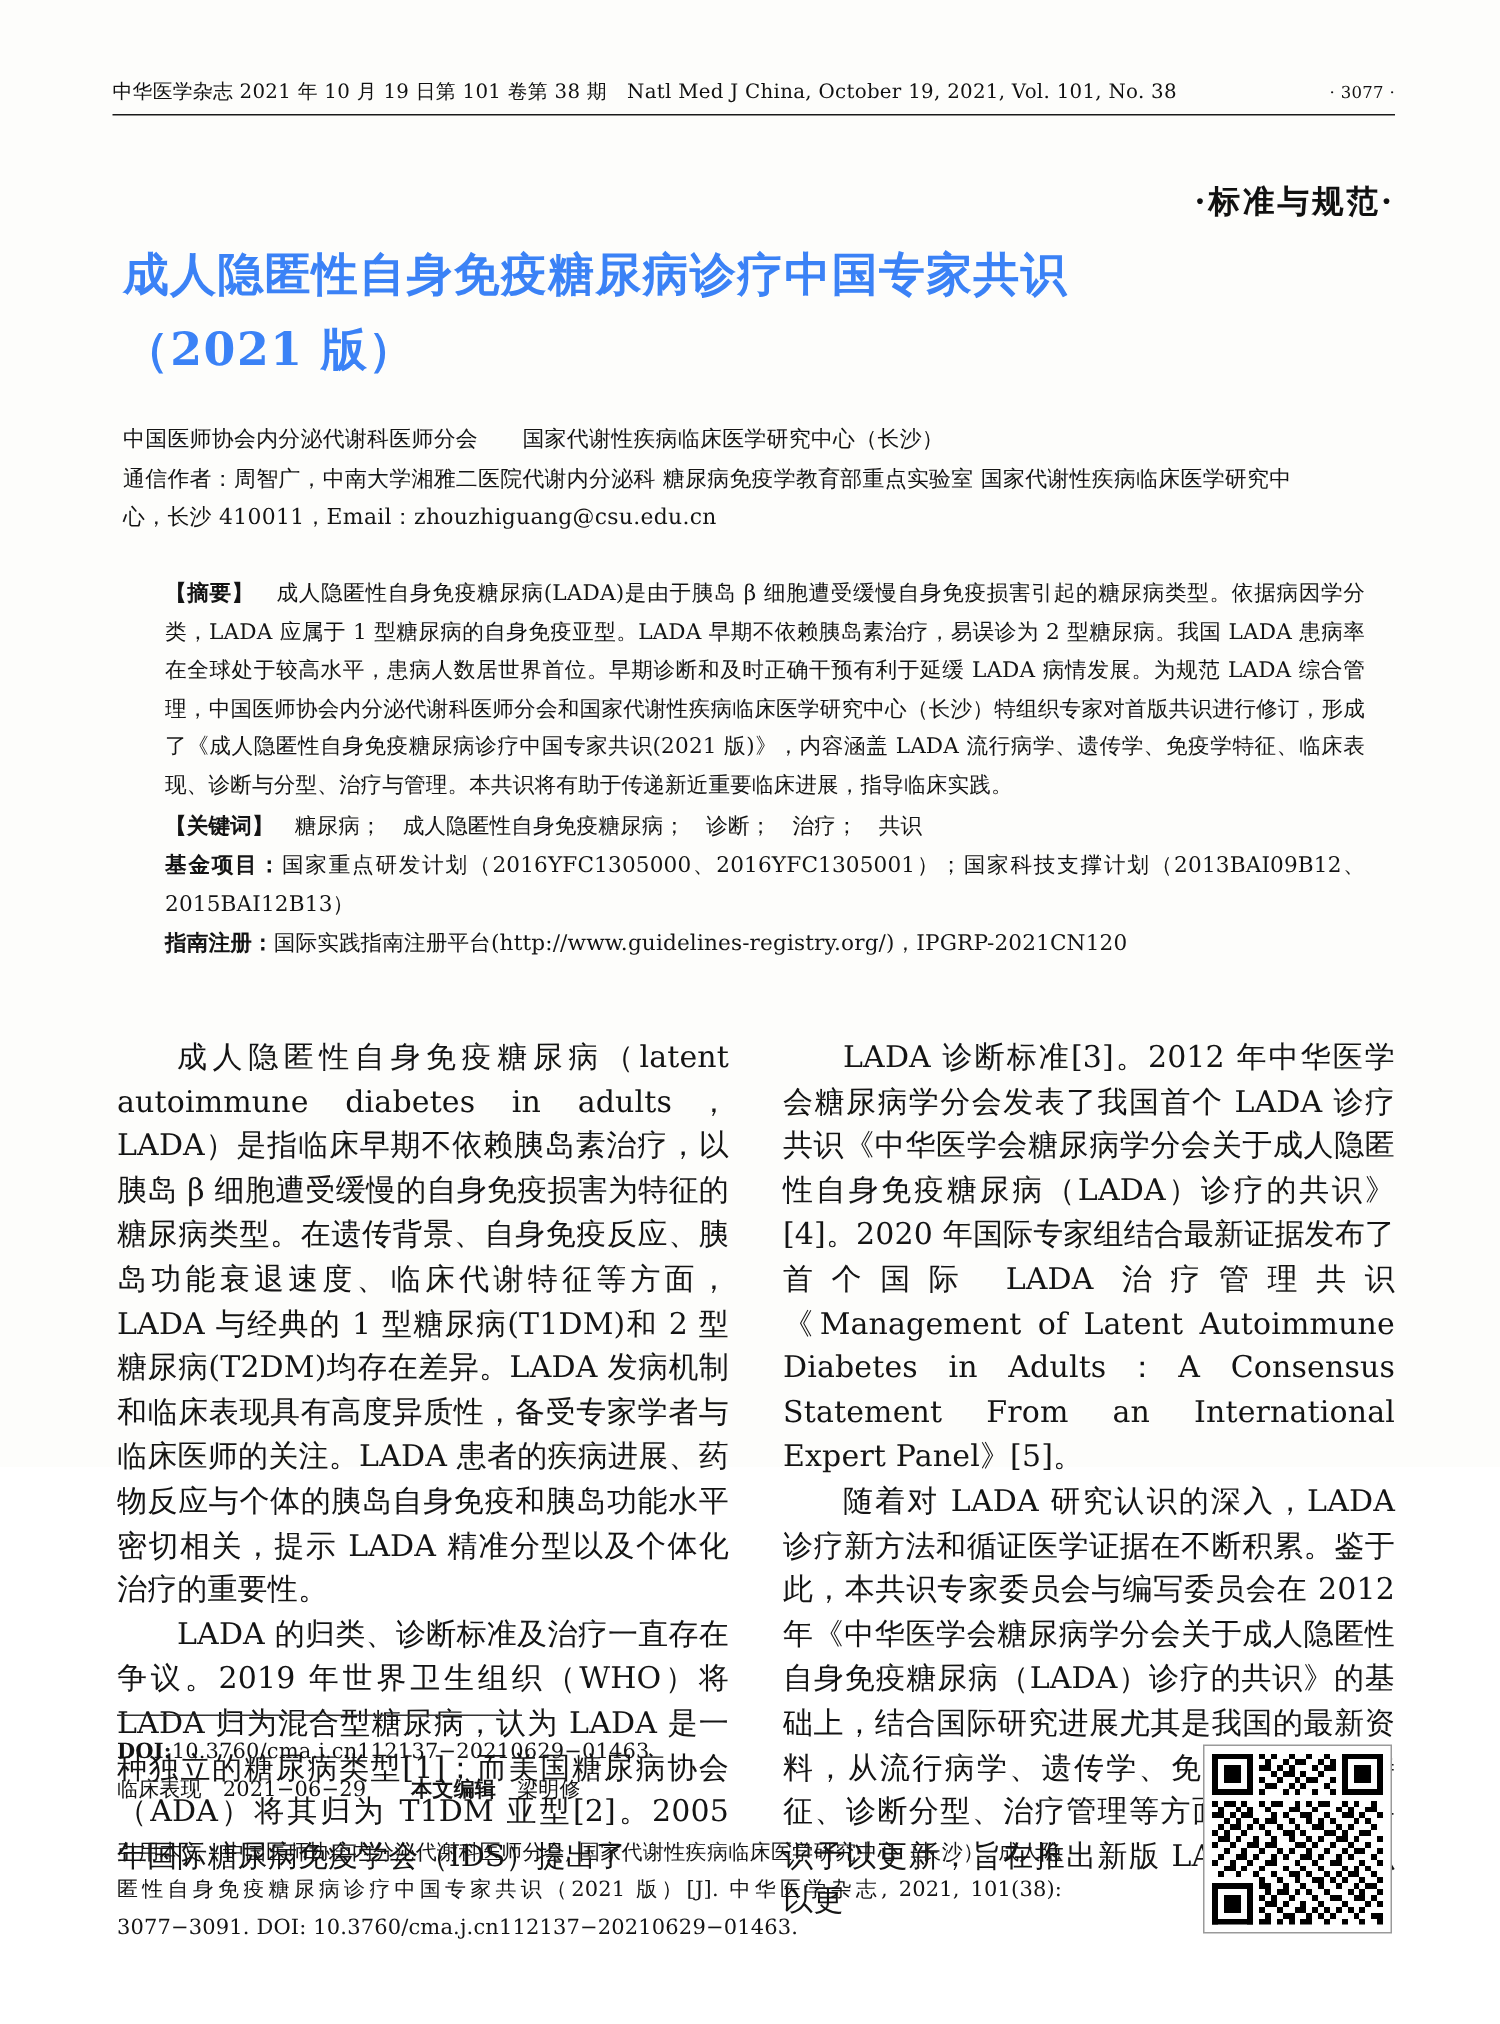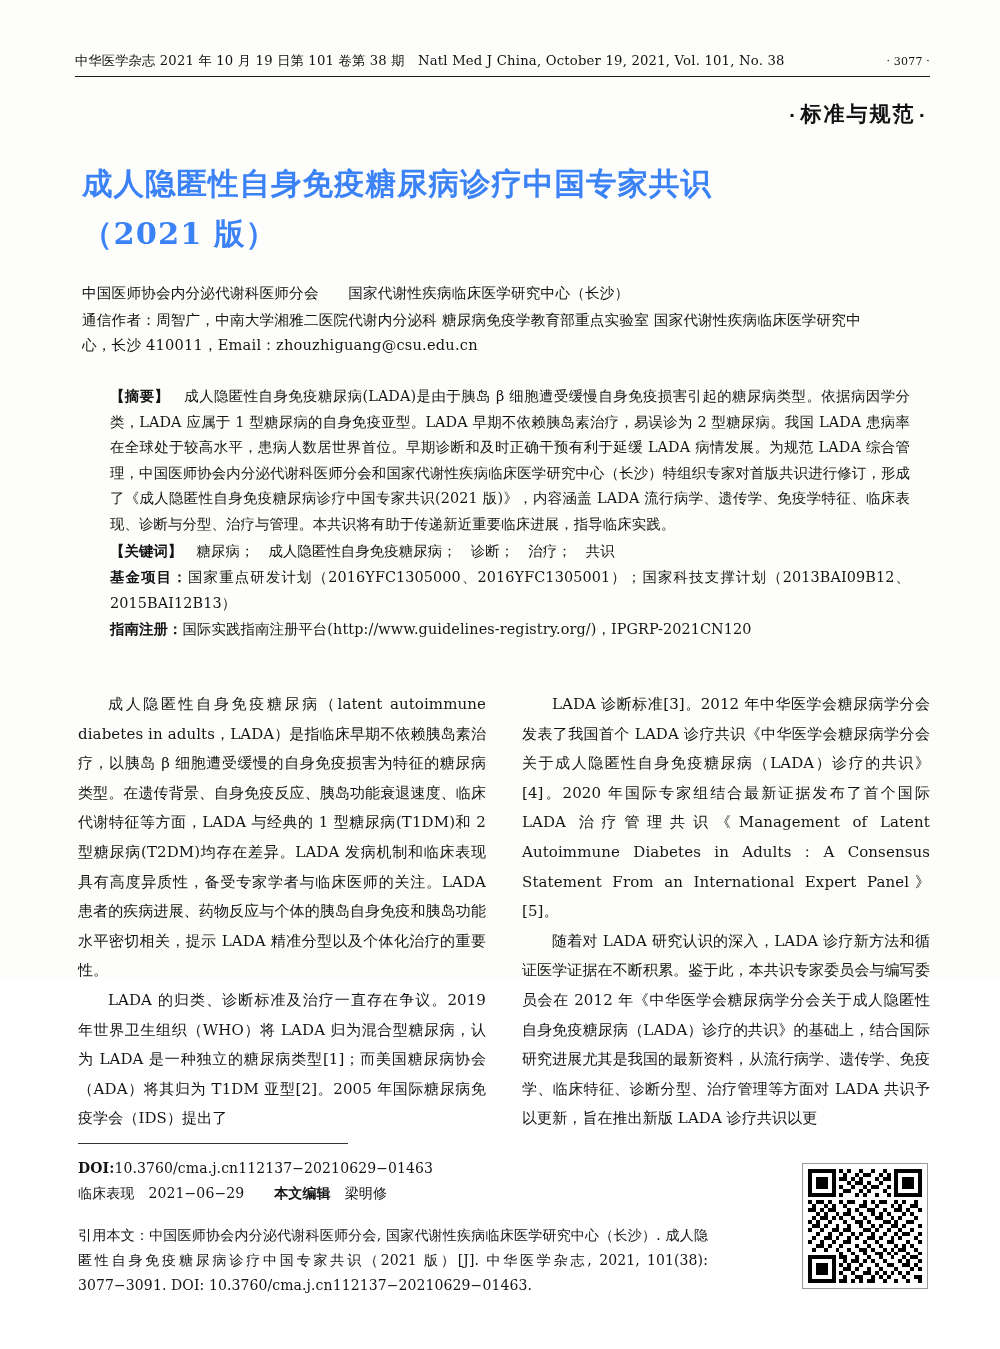--- a/index.html
+++ b/index.html
@@ -44,26 +44,25 @@
     top: 76px;
     width: 855px;
     height: 1px;
     background: #1a1a1a;
   }
 
   
   .category {
     position: absolute;
     right: 70px;
-    top: 100px;
+    top: 120px;
     font-size: 21px;
     font-weight: bold;
     letter-spacing: 2px;
     color: #111;
-    font-family: Liberation Mono, monospace;
   }
 
   
   .title {
     position: absolute;
     left: 82px;
     top: 158px;
     width: 700px;
     font-size: 30.5px;
     font-weight: bold;
@@ -106,21 +105,21 @@
   .cols {
     position: absolute;
     left: 78px;
     top: 690px;
     width: 852px;
     display: flex;
     gap: 36px;
   }
   .col {
     width: 408px;
-    font-size: 15px;
+    font-size: 20px;
     line-height: 29.6px;
     text-align: justify;
     text-justify: inter-ideograph;
     letter-spacing: 0.1px;
   }
   .col p {
     margin: 0;
     text-indent: 2em;
   }
 

